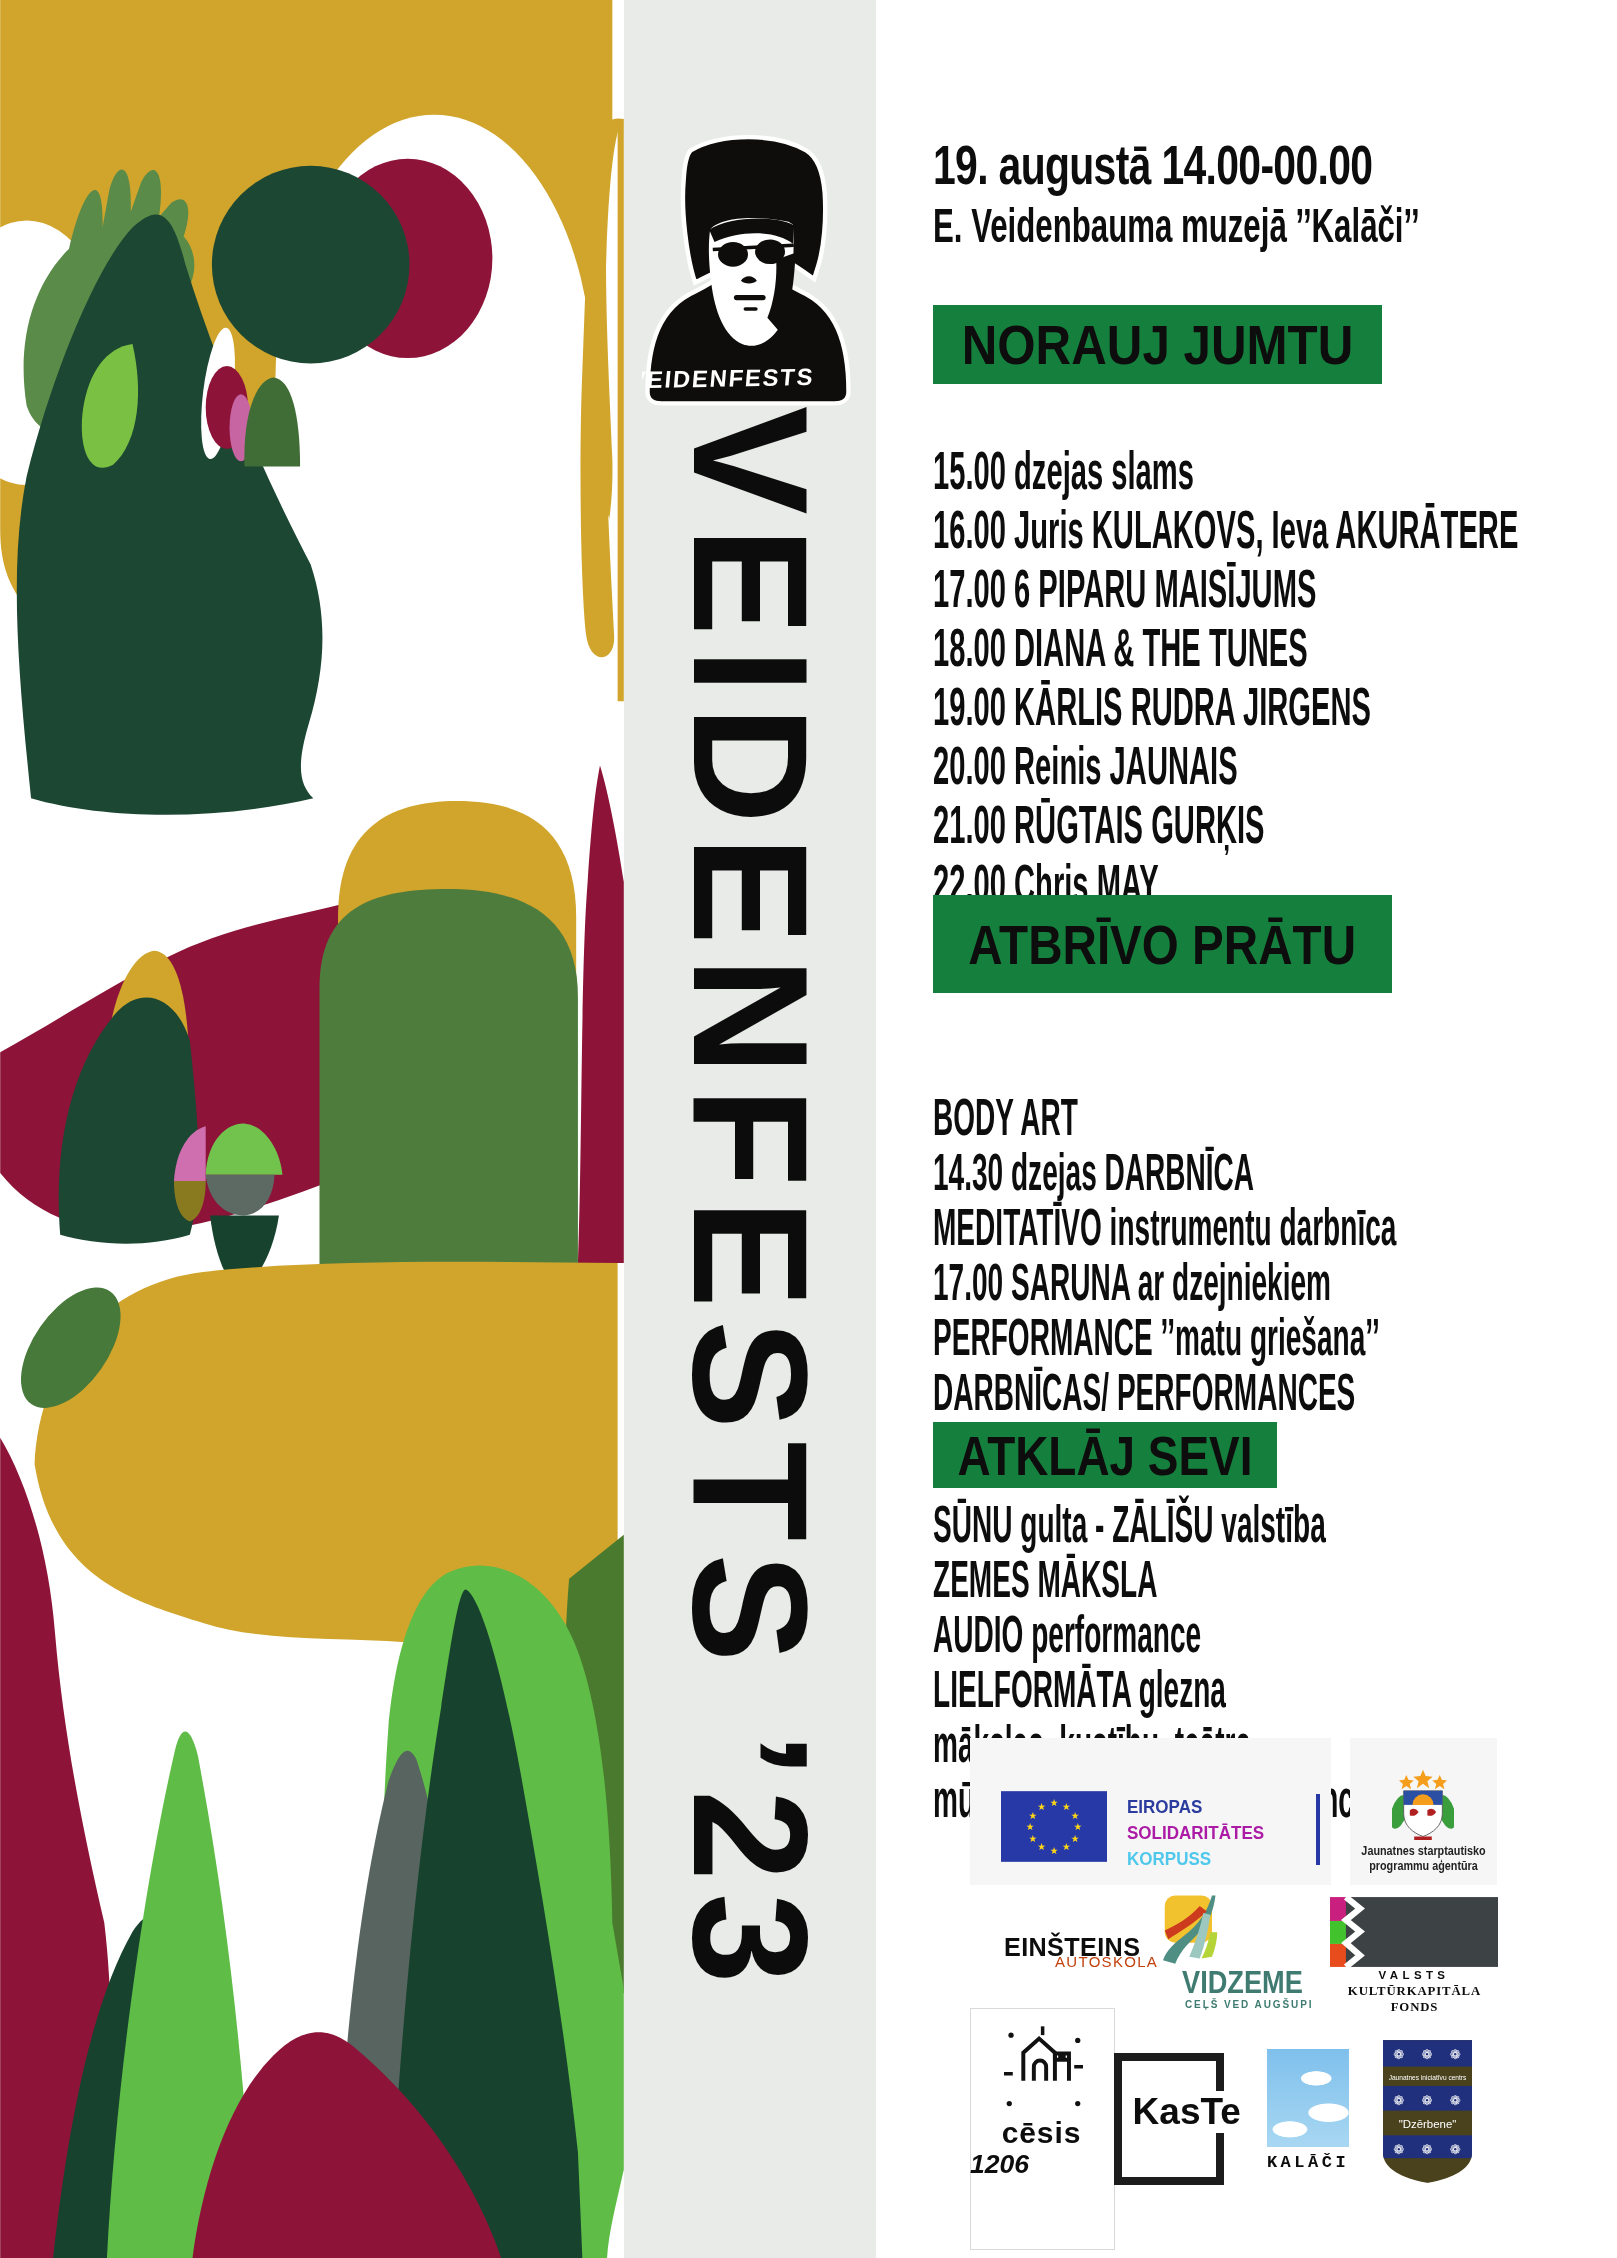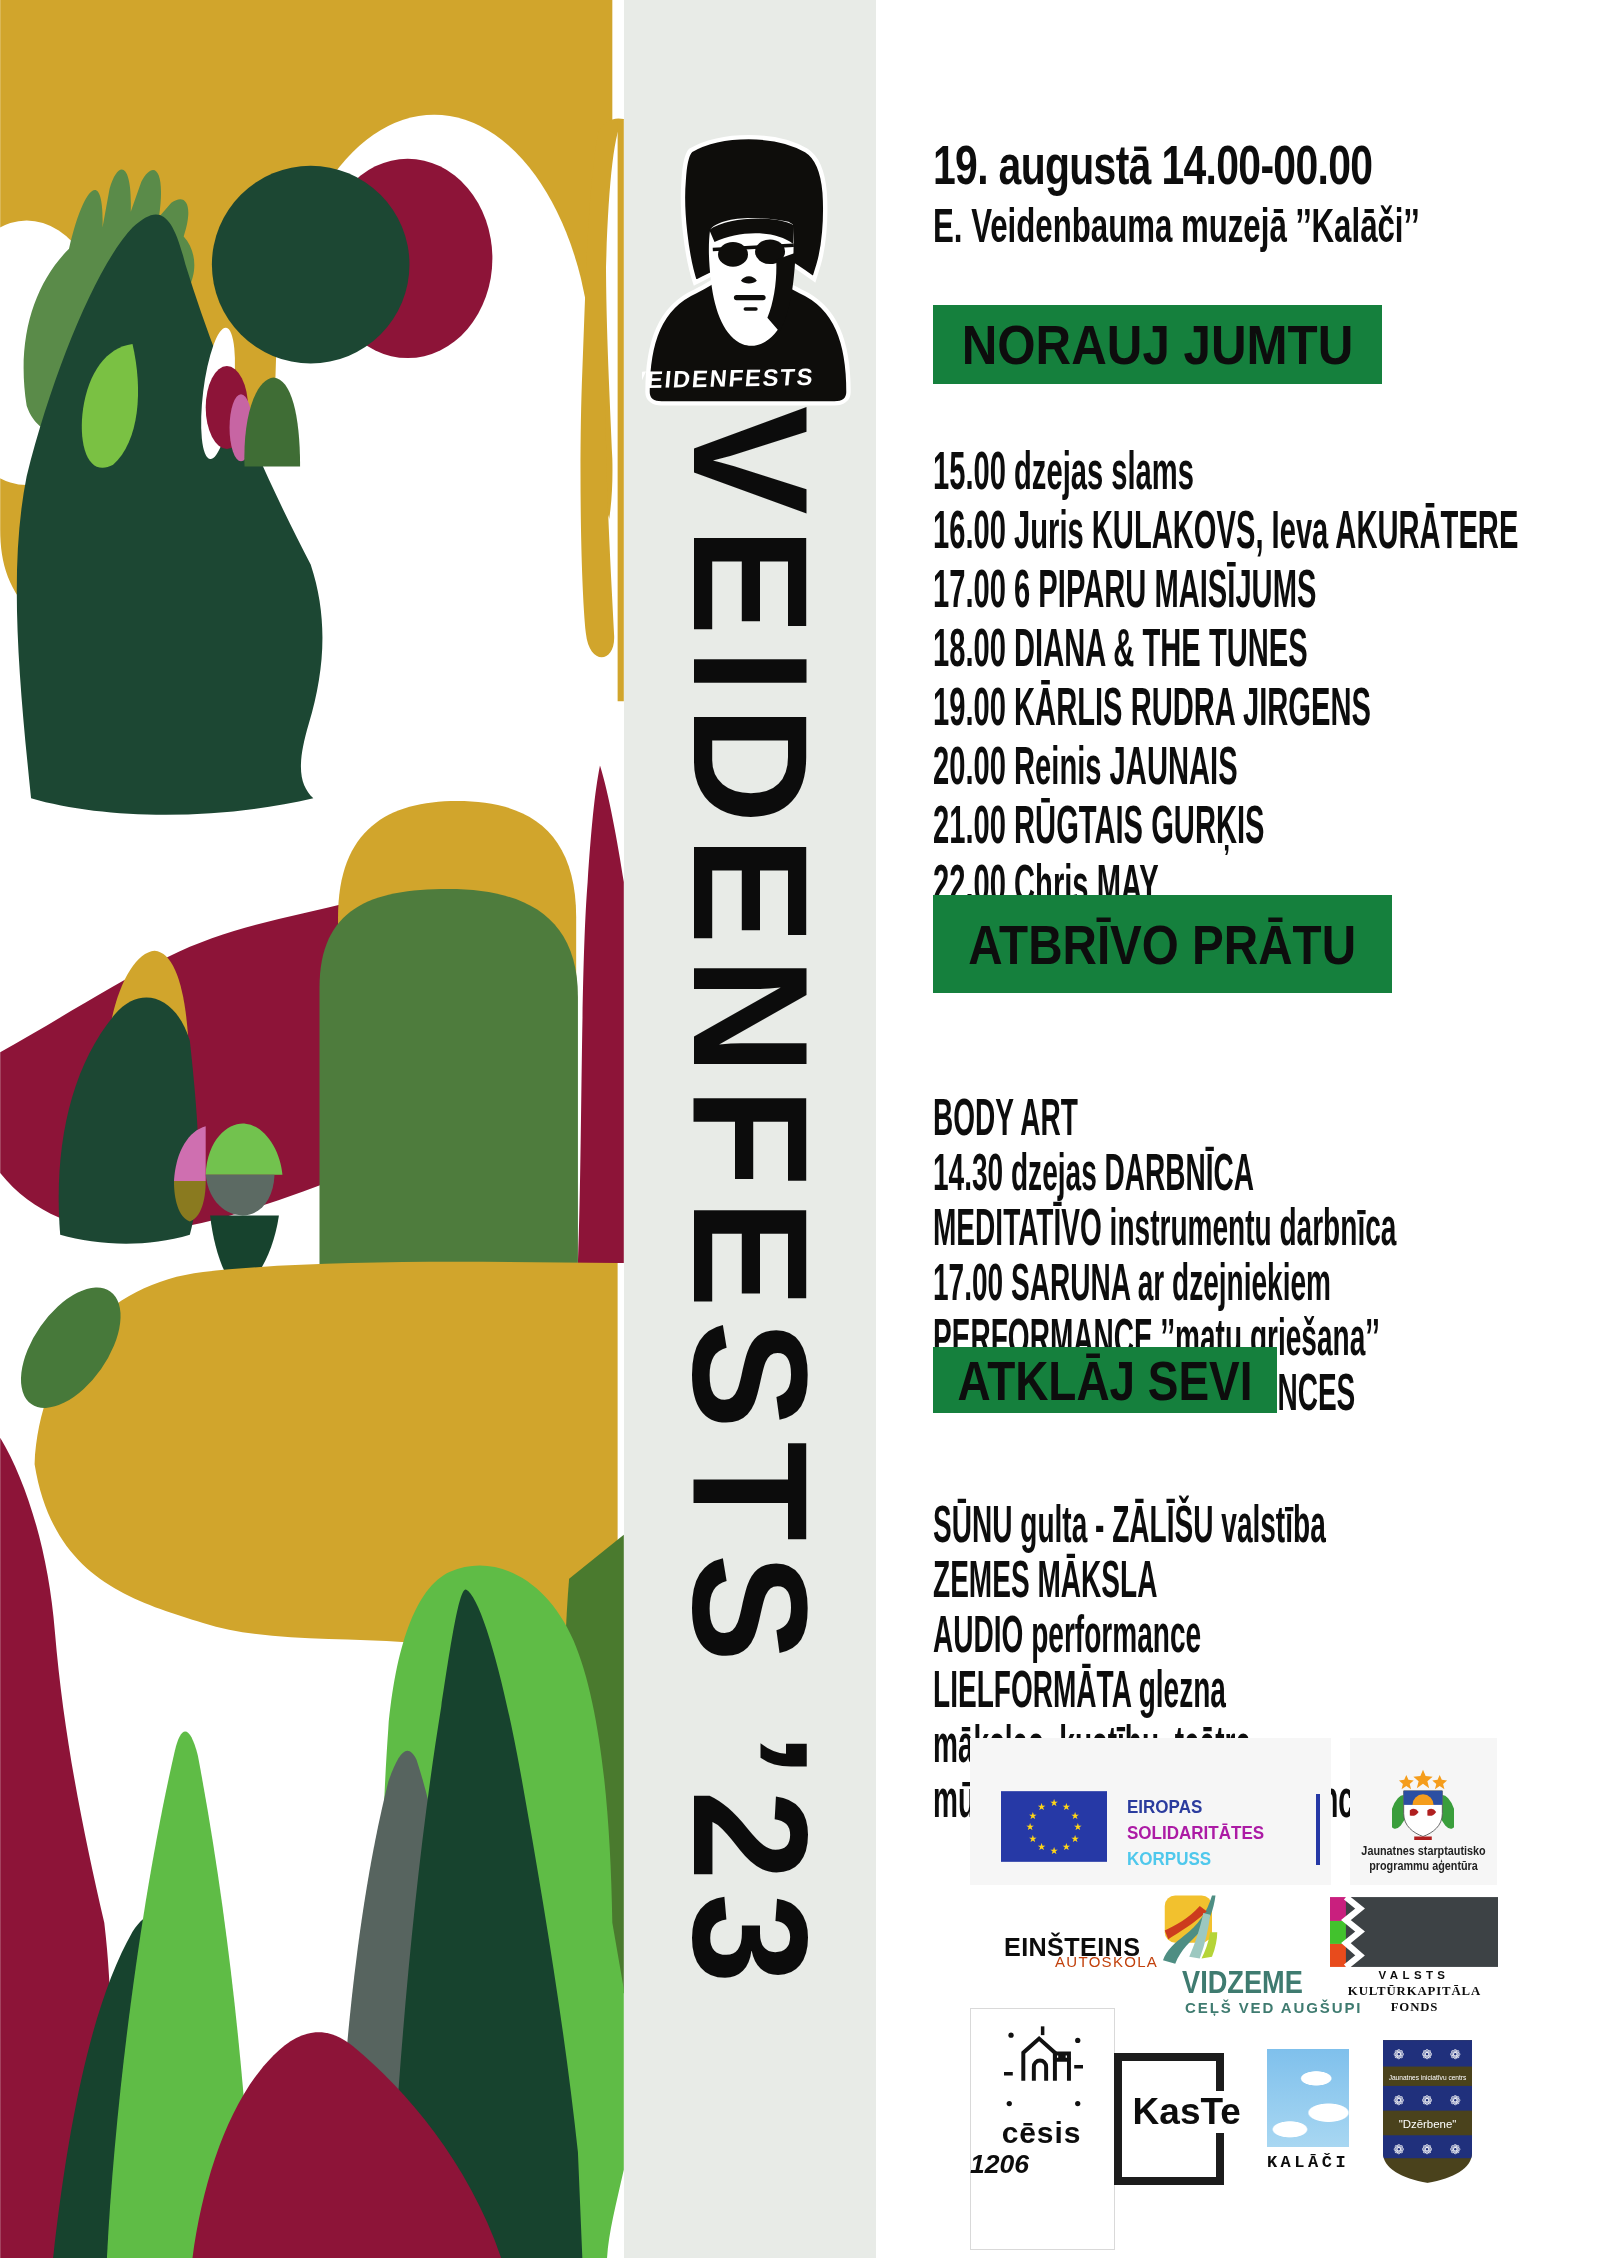--- a/index.html
+++ b/index.html
@@ -19,38 +19,38 @@
   
   .sx{transform-origin:0 0;}
   #date1{left:933px;top:132px;font-size:56px;transform:scaleX(.73);letter-spacing:-0.9px;}
   #date2{left:933px;top:198px;font-size:48px;transform:scaleX(.65);}
   .goldbox{background:#15803d;display:flex;align-items:center;justify-content:center;}
   .goldbox span{font-weight:bold;font-size:56px;white-space:nowrap;display:block;}
   #box1{left:933px;top:305px;width:449px;height:79px;}
   #box1 span{transform:scaleX(.88);}
   #box2{left:933px;top:895px;width:459px;height:98px;}
   #box2 span{transform:scaleX(.85);}
-  #box3{left:933px;top:1347px;width:344px;height:66px;text-align:center;}
+  #box3{left:933px;top:1422px;width:344px;height:66px;text-align:center;}
   #box3 span{transform:scaleX(.82);}
   .list{transform-origin:0 0;font-weight:bold;}
   #list1{left:933px;top:441px;font-size:53px;line-height:59px;transform:scaleX(.55);}
   #list2{left:933px;top:1090px;font-size:51px;line-height:55px;transform:scaleX(.55);}
   #list3{left:933px;top:1497px;font-size:51px;line-height:55px;transform:scaleX(.55);}
   .list div{white-space:nowrap;}
 
   
   .panel{background:#f6f6f6;}
   #eu-text{left:1127px;top:1794px;font-weight:bold;font-size:18.5px;line-height:26px;transform-origin:0 0;transform:scaleX(.92);}
   #eu-text .l1{color:#2b3c9e;} #eu-text .l2{color:#ac1ba5;} #eu-text .l3{color:#4fc8ec;}
   #eu-div{left:1316px;top:1794px;width:3.5px;height:71px;background:#2639a6;}
   #agency-text{left:1350px;top:1844px;width:147px;text-align:center;font-size:12px;line-height:15px;color:#222;font-weight:bold;transform:scaleX(.9);}
   #einsteins1{left:1004px;top:1932px;font-size:26.5px;font-weight:bold;letter-spacing:0.4px;transform-origin:0 0;transform:scaleX(.95);}
   #einsteins2{left:1055px;top:1953px;font-size:15px;letter-spacing:1.3px;color:#c2410c;}
   #vidzeme-name{left:1182px;top:1964px;font-size:32px;font-weight:bold;color:#3f7b70;transform-origin:0 0;transform:scaleX(.85);}
-  #vidzeme-tag{left:1185px;top:1999px;font-size:15px;font-weight:bold;letter-spacing:1.9px;color:#3f7b70;}
+  #vidzeme-tag{left:1185px;top:1999px;font-size:10px;font-weight:bold;letter-spacing:1.9px;color:#3f7b70;}
   #vkkf1{left:1330px;top:1969px;width:168px;text-align:center;font-size:11.5px;font-weight:bold;letter-spacing:4.4px;}
   #vkkf2{left:1327px;top:1983px;width:175px;text-align:center;font-size:13.2px;font-weight:bold;letter-spacing:0.9px;font-family:"Liberation Serif",serif;transform:scaleX(.97);}
   #cesis-panel{left:970px;top:2008px;width:143px;height:240px;border:1.3px solid #d9d9d9;background:#fff;}
   #cesis-name{left:970px;top:2116px;width:143px;text-align:center;font-size:30px;font-weight:bold;letter-spacing:0.9px;}
   #cesis-year{left:970px;top:2149px;width:143px;text-align:left;font-size:26.5px;font-weight:bold;font-style:italic;}
   #kaste-frame{left:1114px;top:2053px;width:94px;height:116px;border:8px solid #1c1c1c;}
   #kaste-name{left:1130px;top:2091px;font-size:37px;font-weight:bold;background:#fff;padding:0 2.6px;}
   #kalaci-sky{left:1267px;top:2049px;width:82px;height:98px;
      background:
        radial-gradient(ellipse 30px 14px at 28% 82%, #fff 55%, rgba(255,255,255,0) 60%),

